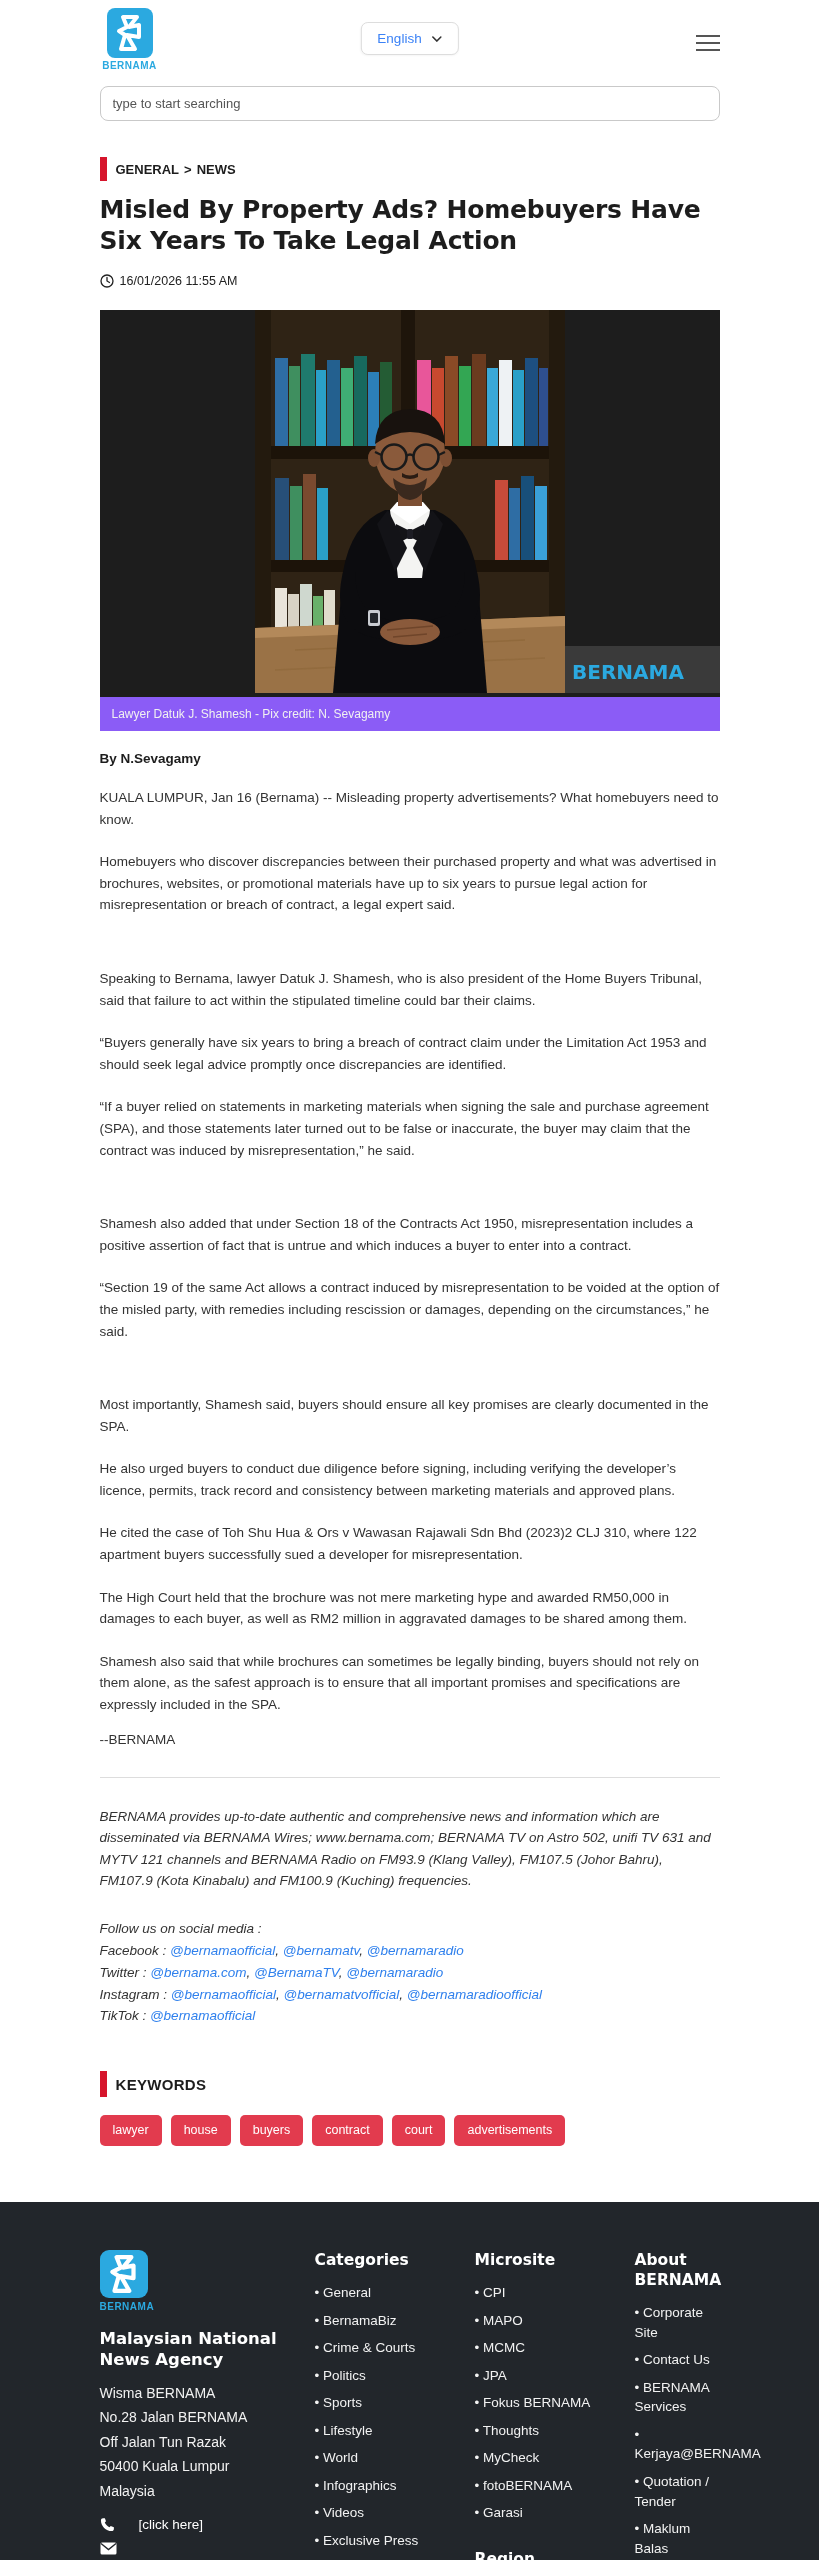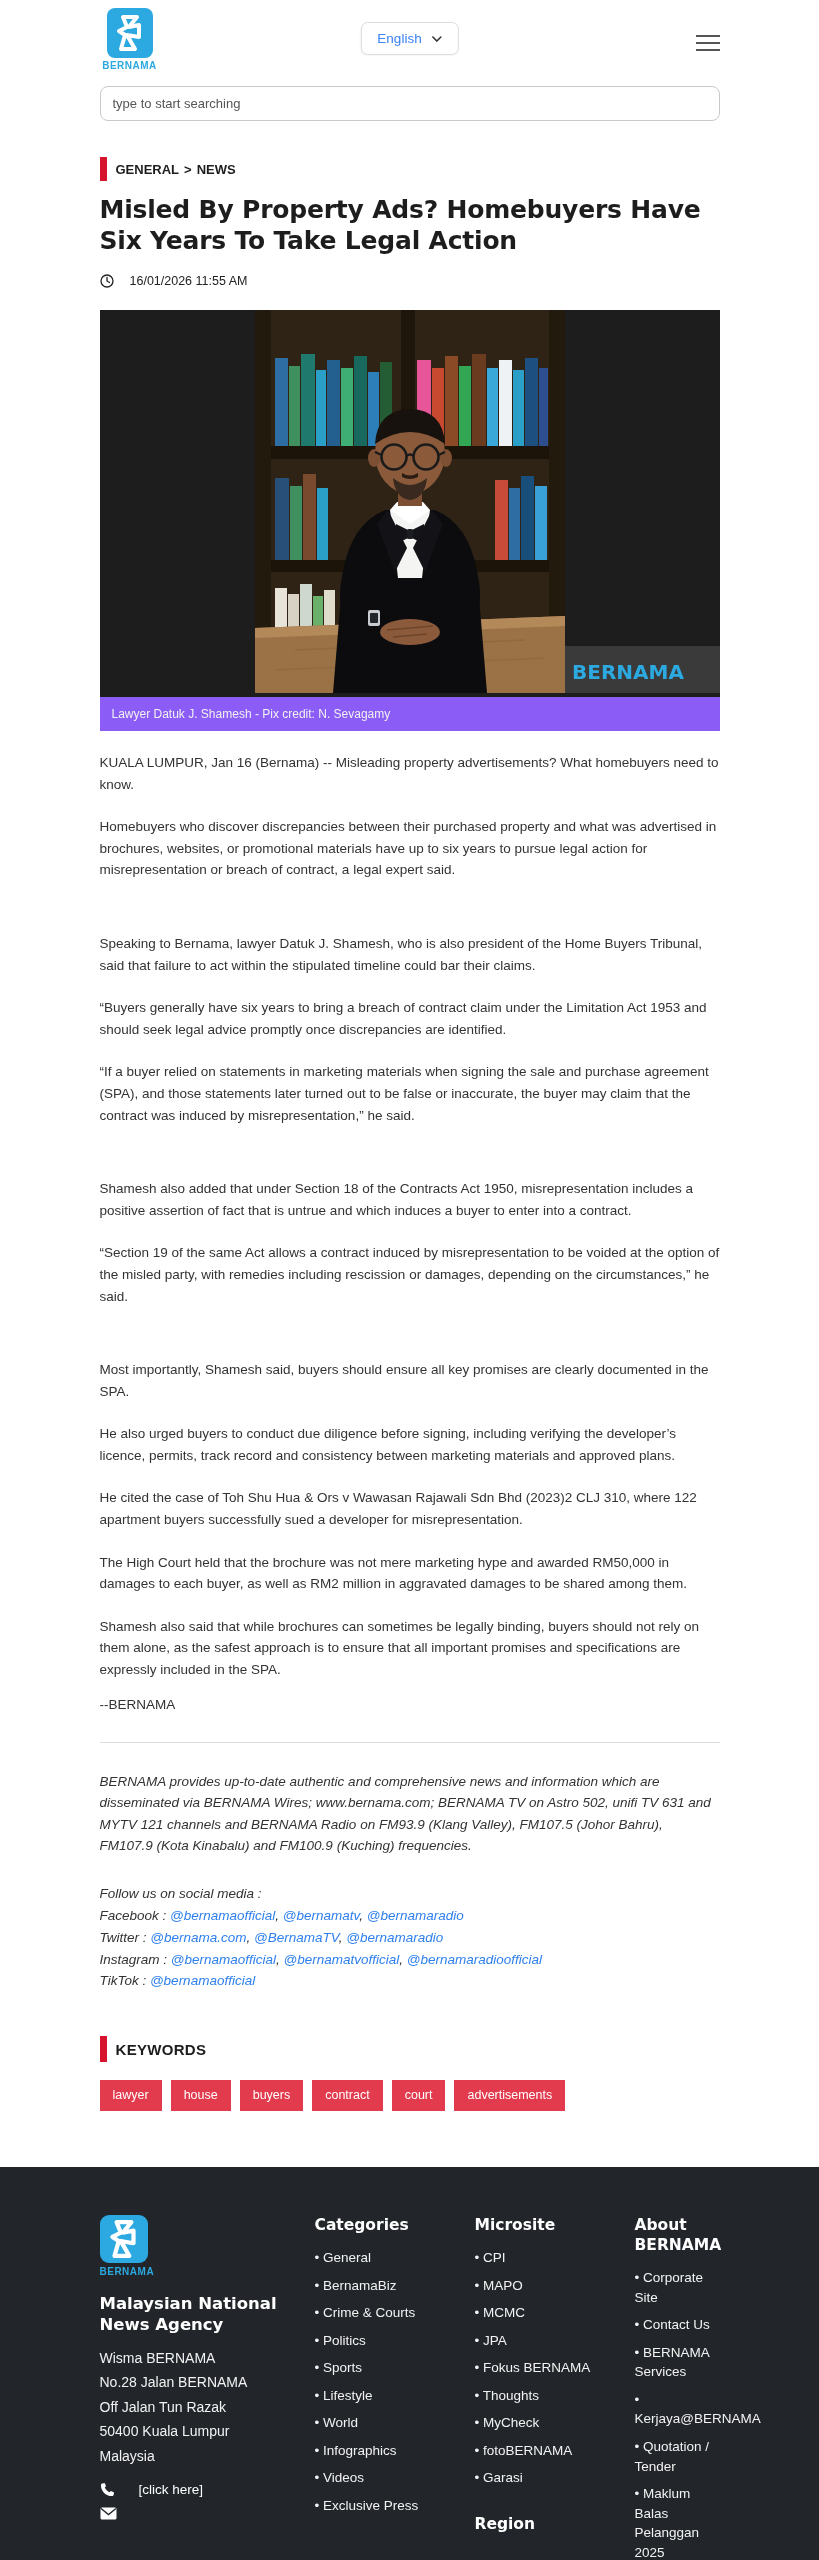--- a/index.html
+++ b/index.html
@@ -36,21 +36,21 @@
 
   
   .breadcrumb { display:flex; align-items:center; margin-top:36px; }
   .red-bar { width:7px; height:24px; background:#D6152C; margin-right:9px; }
   .breadcrumb a, .breadcrumb span { font-size:13px; font-weight:bold; color:#1d1d1d; text-decoration:none; }
   .breadcrumb .sep { margin:0 5px; }
   .article-title {
     font-size:25px; line-height:1.22; font-weight:bold; color:#1d1d1d;
     margin-top:14px; font-family:"DejaVu Sans","Liberation Sans",sans-serif; letter-spacing:-0.2px;
   }
-  .timestamp { display:flex; align-items:center; gap:16px; margin-top:18px; font-size:12.5px; color:#222; }
+  .timestamp { display:flex; align-items:center; gap:6px; margin-top:18px; font-size:12.5px; color:#222; }
 
   
   figure.article-figure { margin-top:22px; background:#1d1d1d; }
   .figure-caption { background:#8b5cf6; color:#f1f1f1; font-size:12px; padding:10px 12px; }
 
   
   .byline { font-weight:bold; font-size:13.5px; margin-top:20px; color:#1d1d1d; }
   .article-body p.para { font-size:13.5px; line-height:1.6; color:#333; margin-top:21px; }
   .article-body p.gap-top { margin-top:52px; }
   .sign-off { font-size:13.5px; margin-top:16px; color:#333; }
@@ -59,21 +59,21 @@
   .social-block { margin-top:26px; font-style:italic; font-size:13.5px; line-height:1.62; color:#333; }
   .social-block a { color:#2F80ED; text-decoration:none; }
 
   
   .keywords-head { display:flex; align-items:center; margin-top:44px; }
   .keywords-head .red-bar { height:26px; }
   .keywords-title { font-size:15px; font-weight:bold; color:#1d1d1d; letter-spacing:0.3px; }
   .tags { display:flex; flex-wrap:wrap; gap:9px; margin-top:18px; }
   .tag {
     background:#E23B4E; color:#fff; font-size:12.5px; padding:9px 13px;
-    border-radius:0; cursor:pointer; line-height:1;
+    border-radius:5px; cursor:pointer; line-height:1;
   }
 
   
   .site-footer { background:#22262B; margin-top:56px; padding:48px 0 40px; color:#fff; }
   .footer-cols { display:flex; }
   .fcol1 { width:215px; }
   .fcol2 { width:160px; }
   .fcol3 { width:160px; }
   .fcol4 { width:85px; }
   .footer-logo-box { width:48px; height:48px; background:#2BA9E0; border-radius:9px; display:flex; align-items:center; justify-content:center; }
@@ -234,20 +234,21 @@
           <path d="M132 320 L178 316 M138 327 L172 324" stroke="#6f452a" stroke-width="1.6" fill="none"></path>
         </g>
       </g>
 
       <rect x="465" y="336" width="155" height="47" fill="#3a3a3a"></rect>
       <text x="472" y="369" font-family="DejaVu Sans, Liberation Sans, sans-serif" font-size="20" font-weight="bold" fill="#2BA9E0">BERNAMA</text>
     </svg>
     <figcaption class="figure-caption">Lawyer Datuk J. Shamesh - Pix credit: N. Sevagamy</figcaption>
   </figure>
 
+  <p class="byline">By N.Sevagamy</p>
 
   <div class="article-body">
     <p class="para">KUALA LUMPUR, Jan 16 (Bernama) -- Misleading property advertisements? What homebuyers need to know.</p>
     <p class="para">Homebuyers who discover discrepancies between their purchased property and what was advertised in brochures, websites, or promotional materials have up to six years to pursue legal action for misrepresentation or breach of contract, a legal expert said.</p>
     <p class="para gap-top">Speaking to Bernama, lawyer Datuk J. Shamesh, who is also president of the Home Buyers Tribunal, said that failure to act within the stipulated timeline could bar their claims.</p>
     <p class="para">“Buyers generally have six years to bring a breach of contract claim under the Limitation Act 1953 and should seek legal advice promptly once discrepancies are identified.</p>
     <p class="para">“If a buyer relied on statements in marketing materials when signing the sale and purchase agreement (SPA), and those statements later turned out to be false or inaccurate, the buyer may claim that the contract was induced by misrepresentation,” he said.</p>
     <p class="para gap-top">Shamesh also added that under Section 18 of the Contracts Act 1950, misrepresentation includes a positive assertion of fact that is untrue and which induces a buyer to enter into a contract.</p>
     <p class="para">“Section 19 of the same Act allows a contract induced by misrepresentation to be voided at the option of the misled party, with remedies including rescission or damages, depending on the circumstances,” he said.</p>
     <p class="para gap-top">Most importantly, Shamesh said, buyers should ensure all key promises are clearly documented in the SPA.</p>

